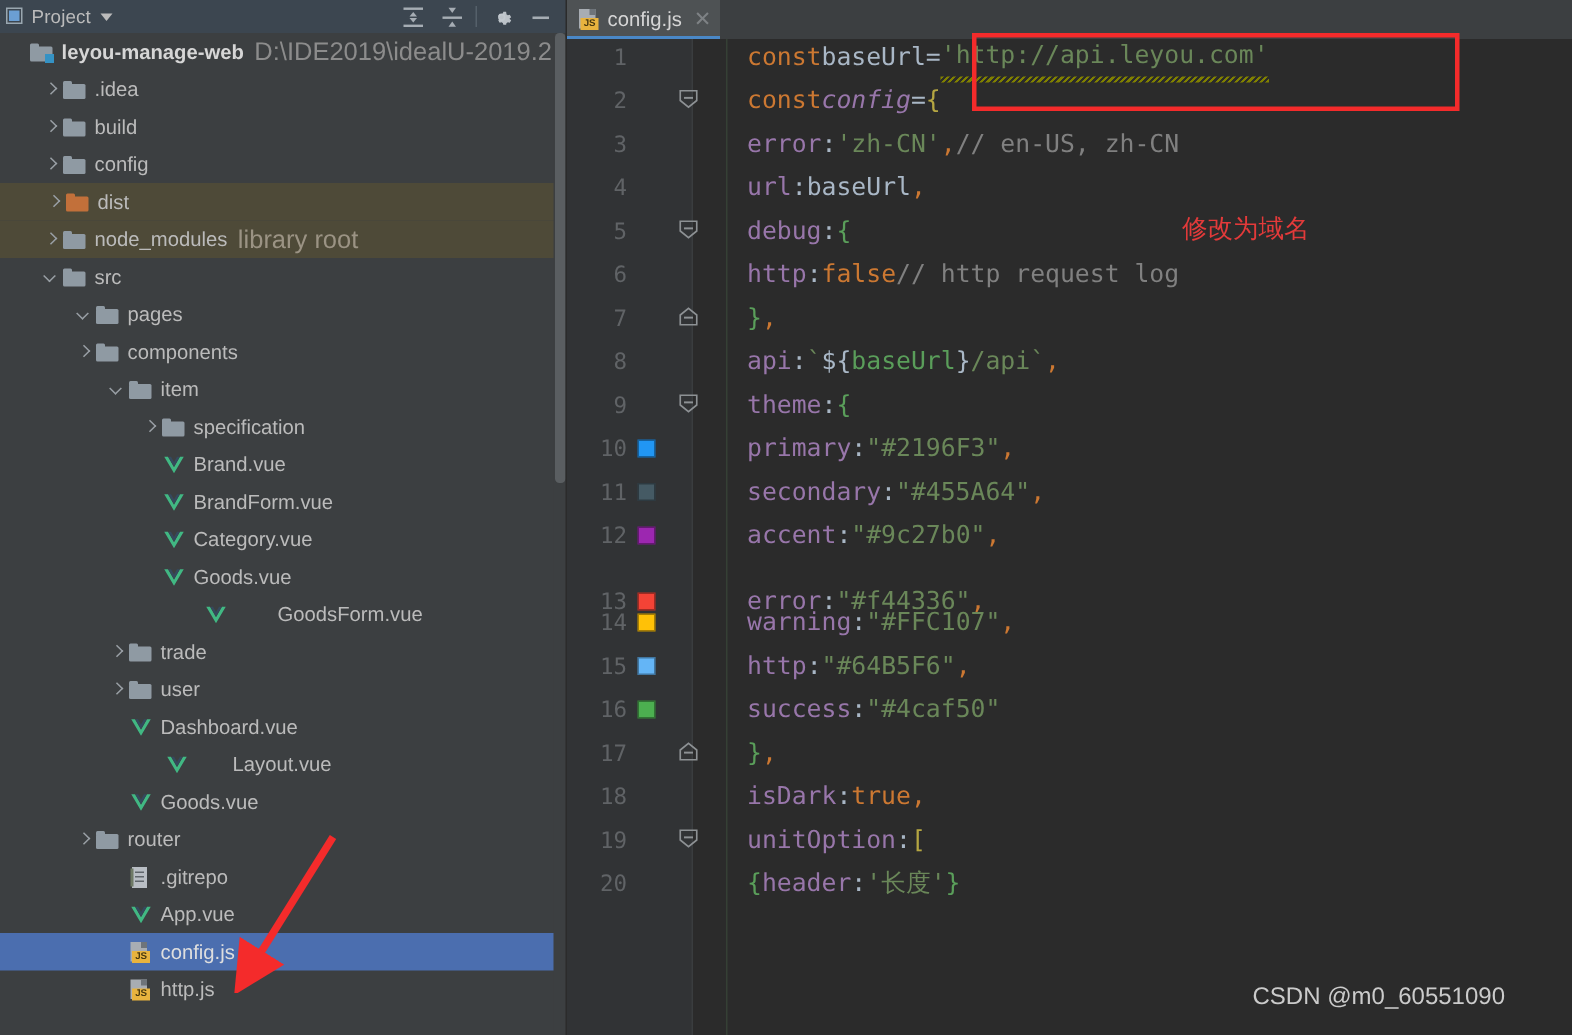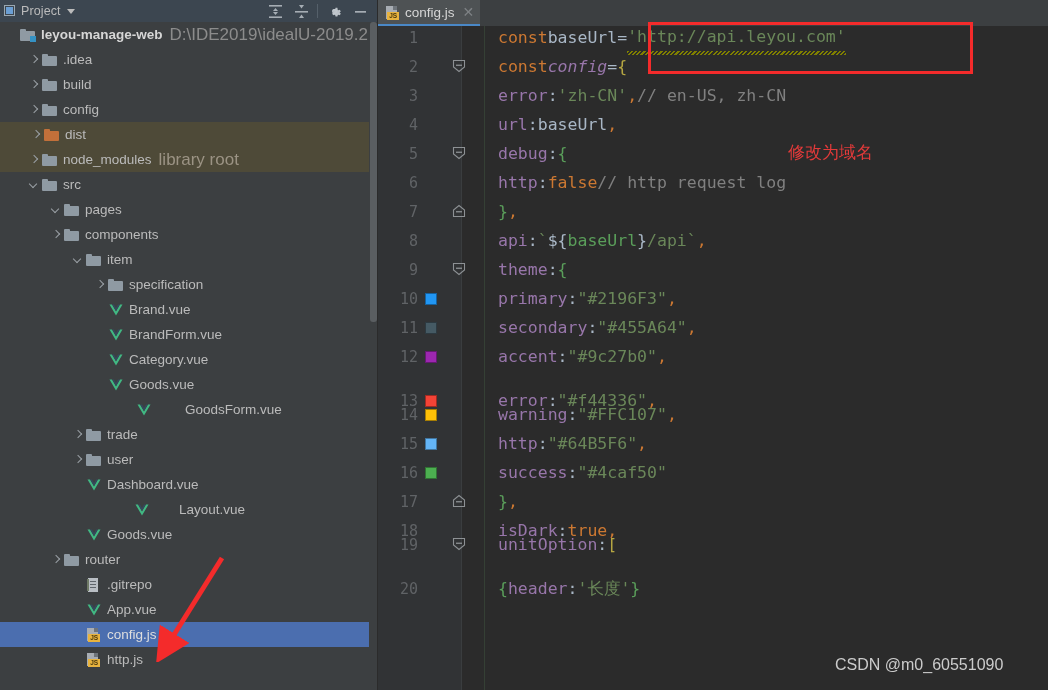--- a/index.html
+++ b/index.html
@@ -345,21 +345,21 @@
           <span class="ico">
             <span class="vueico">
               <svg width="14" height="12" viewBox="0 0 14 12">
                 <path d="M0.5 0.5 L3 0.5 L7 7.5 L11 0.5 L13.5 0.5 L7 11.5 Z" fill="#41b883"></path>
                 <path d="M3.2 0.5 L5 0.5 L7 4 L9 0.5 L10.8 0.5 L7 7 Z" fill="#35495e"></path>
               </svg>
             </span>
           </span>
           <span class="lbl">Dashboard.vue</span>
         </div>
-        <div class="row" style="padding-left: 96px; gap: 24px;">
+        <div class="row" style="padding-left: 72px; gap: 24px;">
           <span class="arrow"></span>
           <span class="ico">
             <span class="vueico">
               <svg width="14" height="12" viewBox="0 0 14 12">
                 <path d="M0.5 0.5 L3 0.5 L7 7.5 L11 0.5 L13.5 0.5 L7 11.5 Z" fill="#41b883"></path>
                 <path d="M3.2 0.5 L5 0.5 L7 4 L9 0.5 L10.8 0.5 L7 7 Z" fill="#35495e"></path>
               </svg>
             </span>
           </span>
           <span class="lbl">Layout.vue</span>
@@ -564,21 +564,21 @@
             <span class="fold"><svg width="14" height="14" viewBox="0 0 14 14">
                 <path d="M1.5 12.5 H12.5 V6 L7 1.5 L1.5 6 Z" fill="none" stroke="#8d9194" stroke-width="1.1"></path>
                 <rect x="4" y="7.1" width="6" height="1.3" fill="#8d9194"></rect>
               </svg></span>
             <span class="code">  <span class="brace-g">}</span><span class="punc">,</span></span>
           </div>
           <div class="cl" style="top: 490px;">
             <span class="num">18</span>
             <span class="code">  <span class="prop">isDark</span><span class="op">:</span><span class="bool">true</span><span class="punc">,</span></span>
           </div>
-          <div class="cl" style="top: 504px; text-decoration: underline;">
+          <div class="cl" style="top: 519px; text-decoration: underline;">
             <span class="num">19</span>
             <span class="fold"><svg width="14" height="14" viewBox="0 0 14 14">
                 <path d="M1.5 1.5 H12.5 V8 L7 12.5 L1.5 8 Z" fill="none" stroke="#8d9194" stroke-width="1.1"></path>
                 <rect x="4" y="5.6" width="6" height="1.3" fill="#8d9194"></rect>
               </svg></span>
             <span class="code">  <span class="prop">unitOption</span><span class="op">:</span><span class="brace-y">[</span></span>
           </div>
           <div class="cl" style="top: 548px;">
             <span class="num">20</span>
             <span class="code">    <span class="brace-g">{</span> <span class="prop">header</span><span class="op">:</span> <span class="str">'长度'</span> <span class="brace-g">}</span></span>

